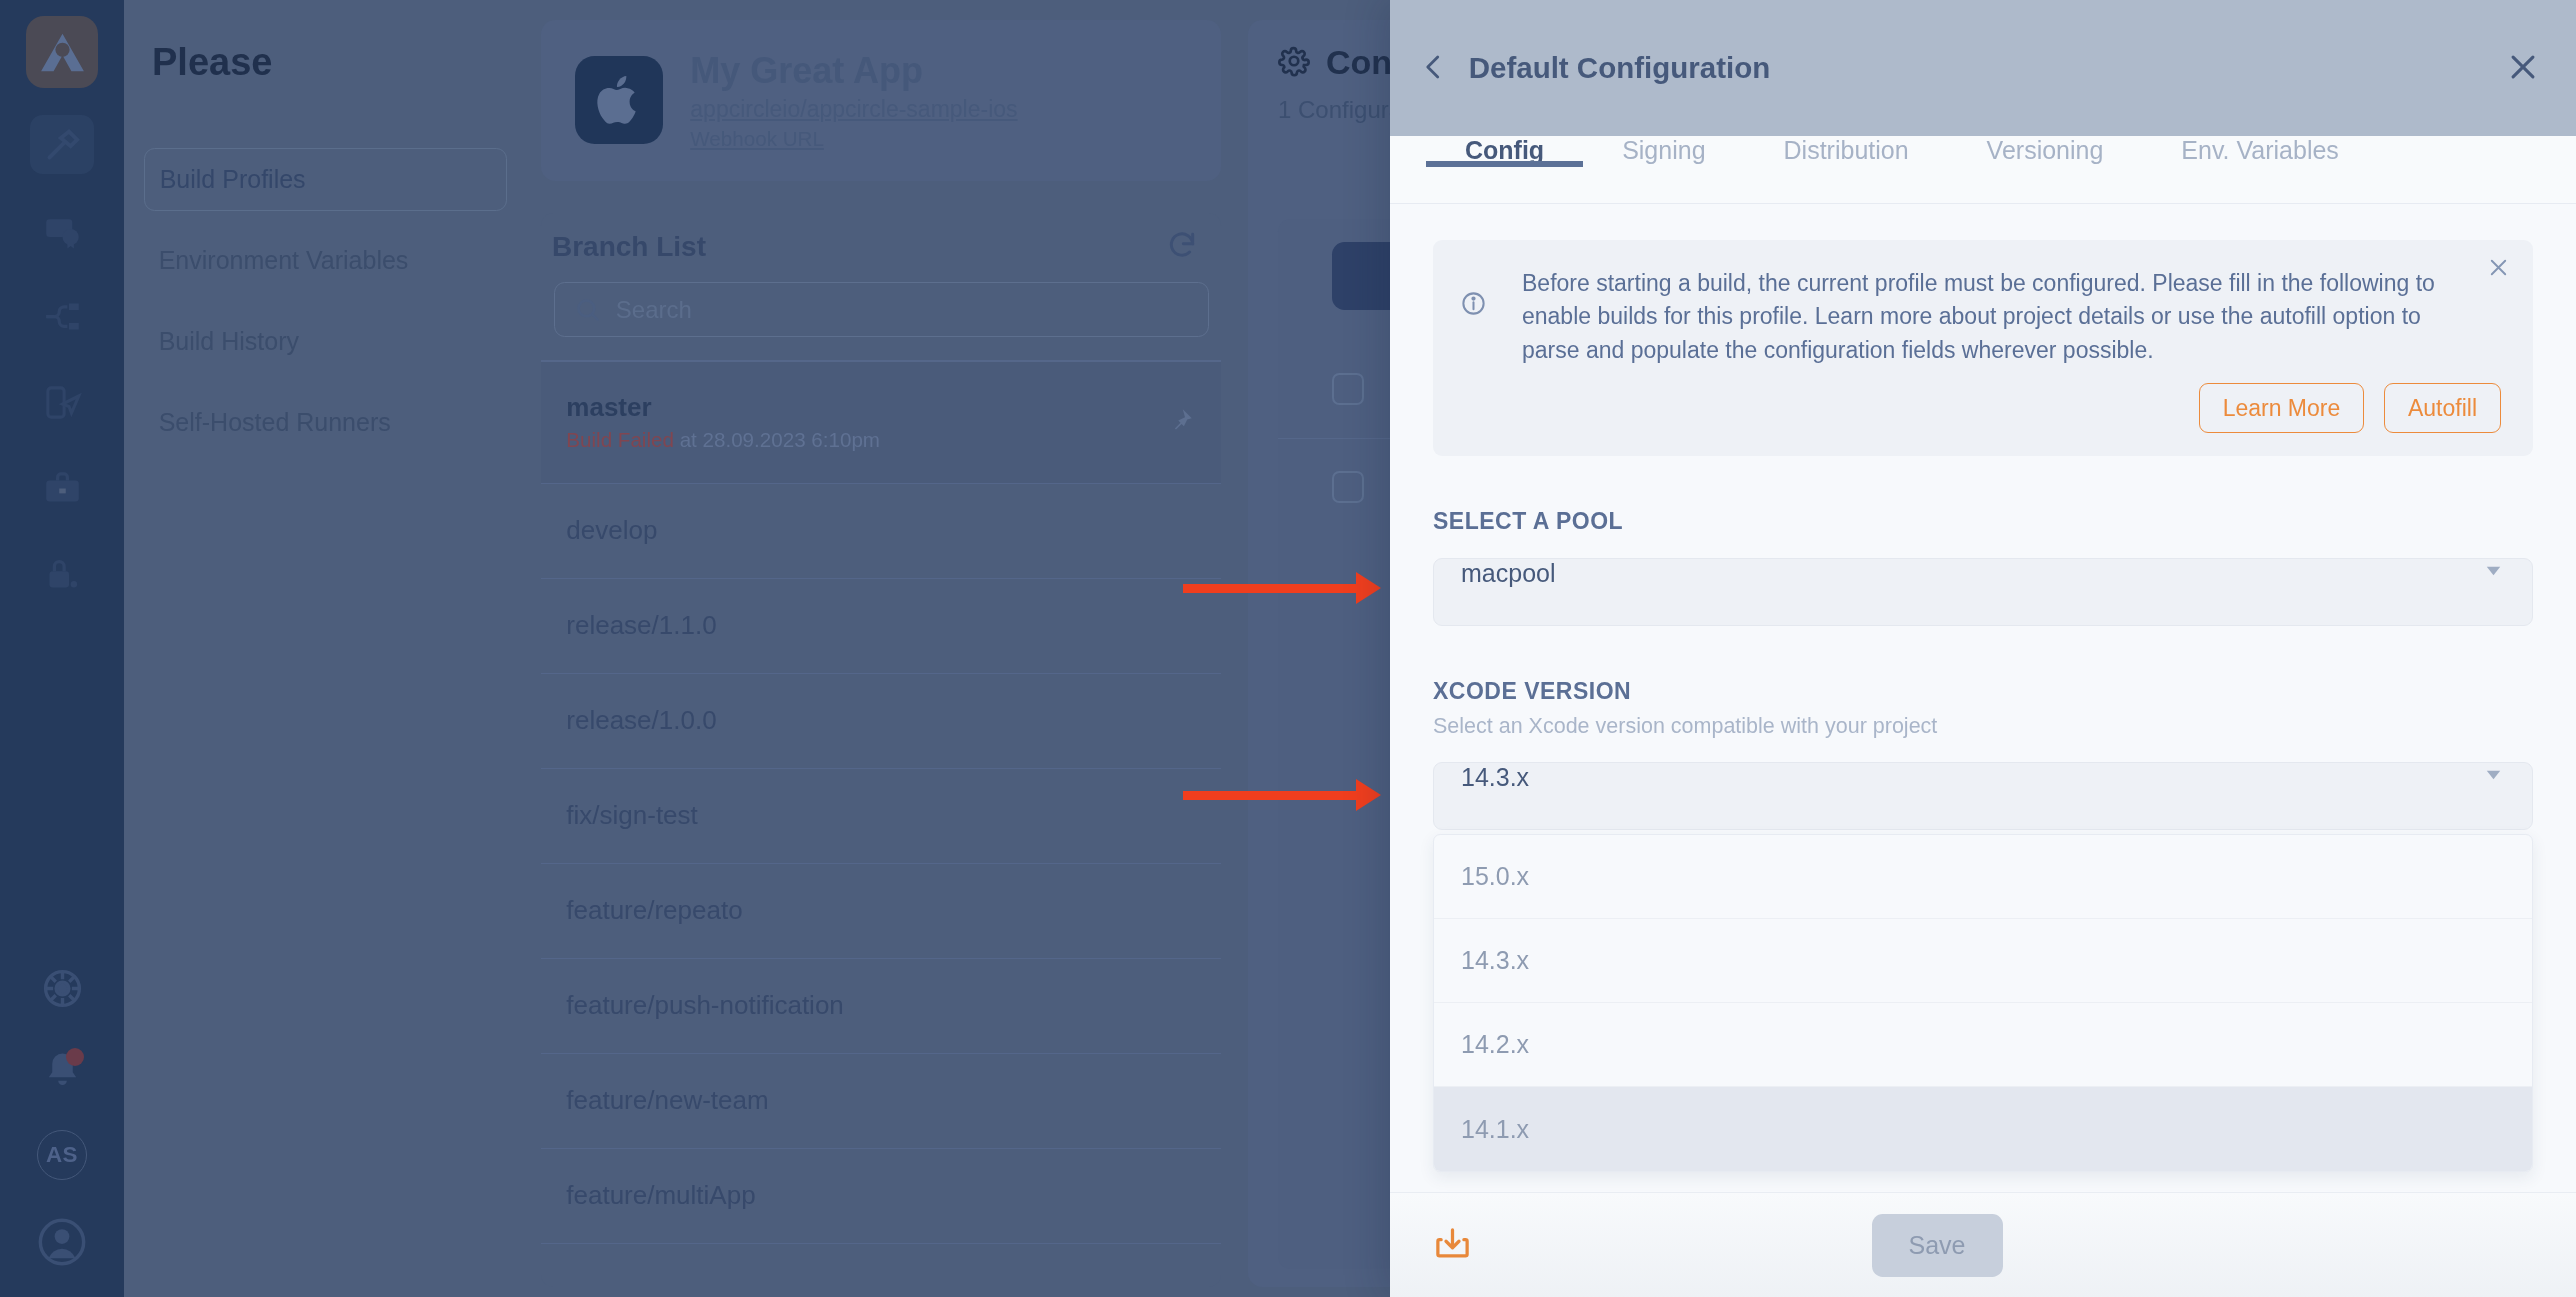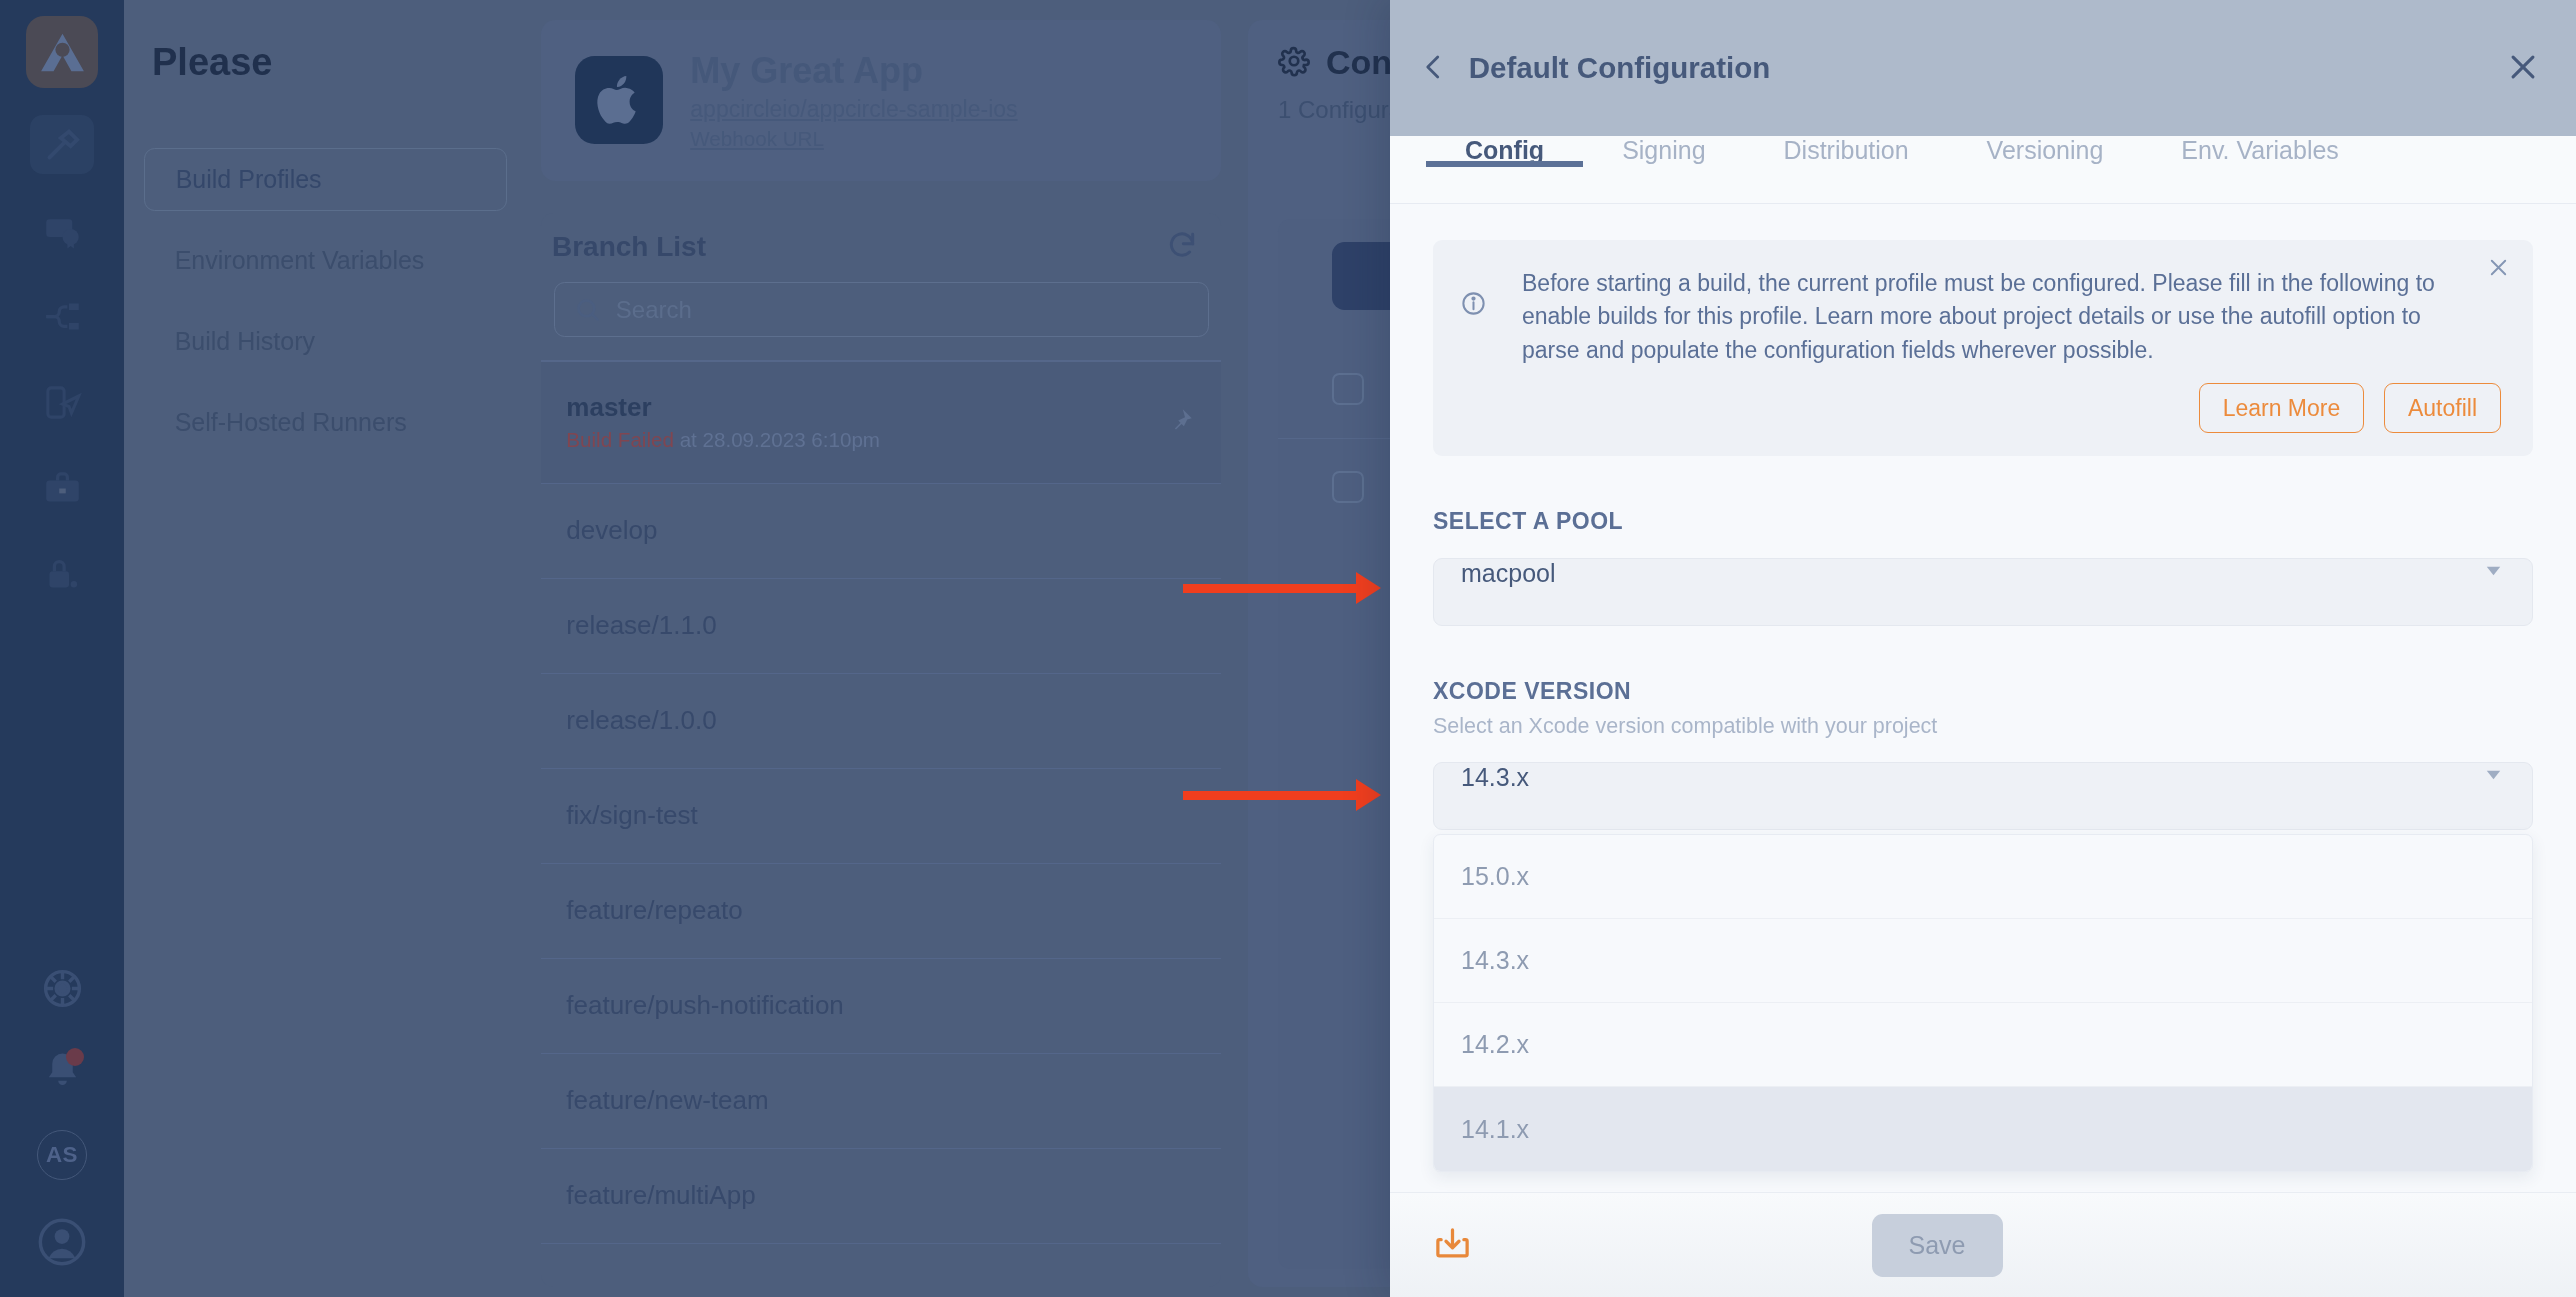--- a/index.html
+++ b/index.html
@@ -46,21 +46,21 @@
     position: absolute; left: 124px; top: 0; width: 403px; height: 1298px;
     background: #4d5e7c;
   }
   .nav-title {
     position: absolute; left: 28px; top: 41px;
     font-size: 38px; font-weight: 700; color: #20304d;
   }
   .nav-list { position: absolute; left: 19.7px; top: 148px; width: 363px; }
   .nav-item {
     height: 63px; display: flex; align-items: center;
-    padding-left: 31px; font-size: 25px; color: #3b4d6c;
+    padding-left: 15px; font-size: 25px; color: #3b4d6c;
     border-radius: 10.7px;
   }
   .nav-item.active { border: 1.8px solid #5b6e8c; color: #34476a; }
   .nav-item + .nav-item { margin-top: 18px; }
 
   .content {
     position: absolute; left: 527px; top: 0; right: 0; height: 1298px;
   }
 
   .app-card {

